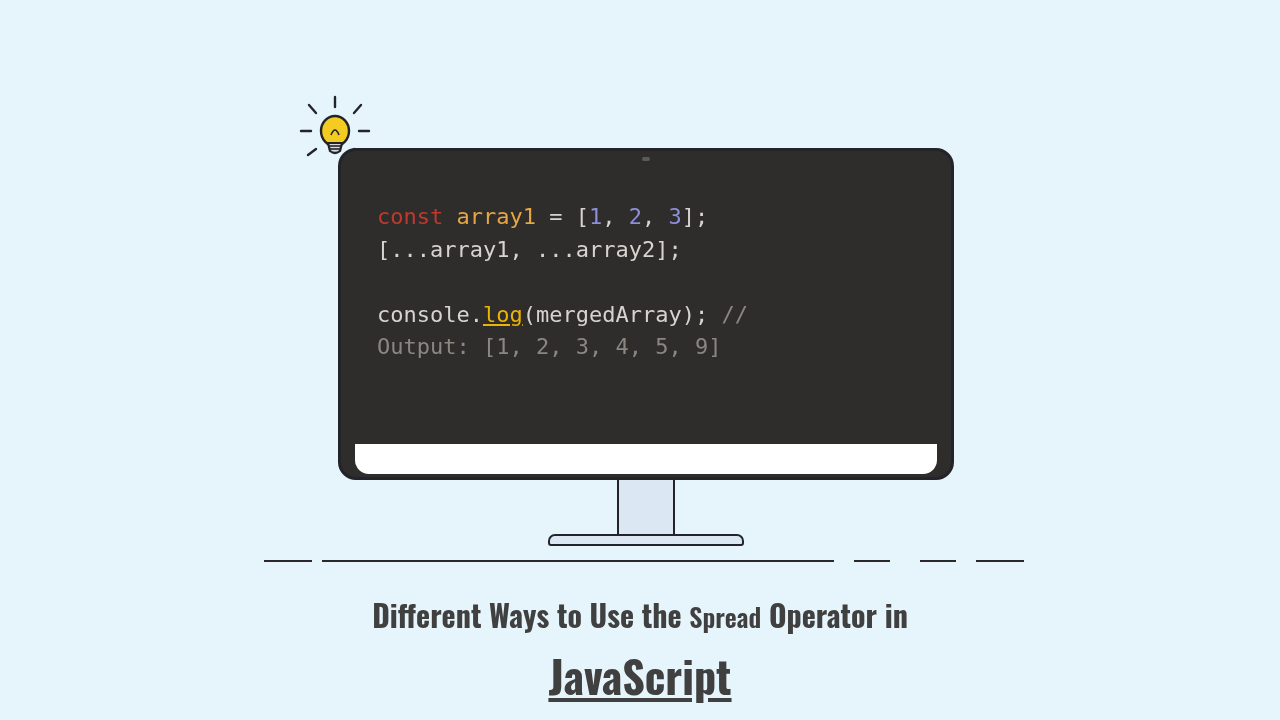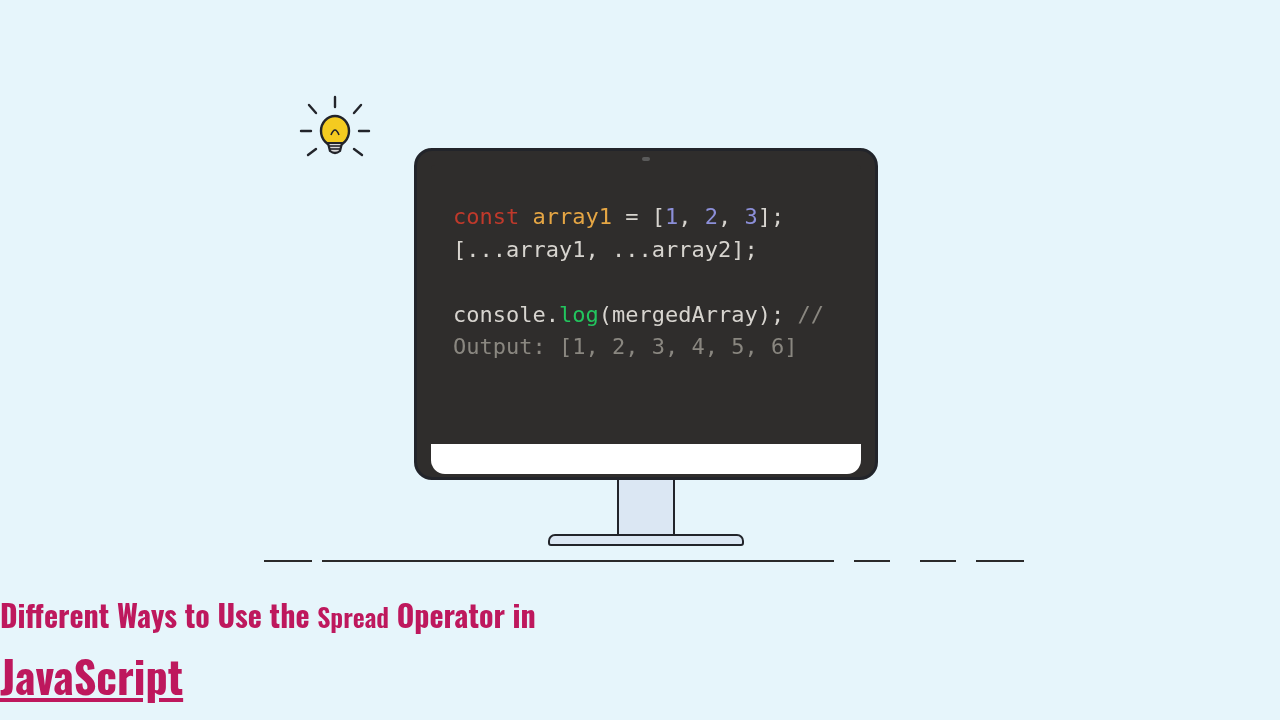--- a/index.html
+++ b/index.html
@@ -25,21 +25,21 @@
   .monitor {
     position: absolute;
     top: 148px;
     left: 380px;
     width: 532px;
     display: flex;
     flex-direction: column;
     align-items: center;
   }
   .monitor-frame {
-    width: 464px;
+    width: 616px;
     background: #2f2d2c;
     border: 3px solid #22242a;
     border-radius: 18px;
     padding: 14px 14px 3px 14px;
     position: relative;
   }
   .camera {
     position: absolute;
     top: 6px;
     left: 50%;
@@ -81,21 +81,21 @@
     border: 2px solid #22242a;
     border-radius: 7px 7px 3px 3px;
   }
 
   
   .kw { color: #c0392b; }
   .id { color: #e6a644; }
   .op { color: #d7d4cf; }
   .num { color: #8c8fd9; }
   .br { color: #d7d4cf; }
-  .fn { color: #22c55e; }
+  .fn { color: #eab308; text-decoration: underline; }
   .obj { color: #d7d4cf; }
   .comment { color: #8a8780; }
 
   
   .ground {
     position: absolute;
     top: 560px;
     left: 264px;
     width: 760px;
     display: flex;
@@ -114,21 +114,22 @@
   }
   .ground .gap { width: 10px; }
   .ground .short { flex: 0 0 48px; }
 
   
   .title-wrap {
     position: absolute;
     top: 592px;
     left: 0;
     width: 1280px;
-    color: #be185d;
+    text-align: center;
+    color: #404040;
   }
   .title-line1 {
     font-family: "Arial Narrow","Helvetica Neue Condensed","Oswald",sans-serif;
     font-stretch: condensed;
     font-weight: 700;
     font-size: 30px;
     letter-spacing: 0px;
   }
   .title-line1 .smaller { font-size: 26px; font-weight: 600; }
   .title-line2 {
@@ -170,21 +171,21 @@
       <div>
         <span class="kw">const</span> <span class="id">array1</span><span class="op"> = </span><span class="br">[</span><span class="num">1</span><span class="op">, </span><span class="num">2</span><span class="op">, </span><span class="num">3</span><span class="br">];</span>
       </div>
       <div>
         <span class="br">[</span><span class="op">...</span><span class="obj">array1</span><span class="op">, </span><span class="op">...</span><span class="obj">array2</span><span class="br">];</span>
       </div>
       <div>&nbsp;</div>
       <div>
         <span class="obj">console</span><span class="op">.</span><span class="fn">log</span><span class="op">(</span><span class="obj">mergedArray</span><span class="op">);</span><span class="comment"> //</span>
       </div>
-      <div class="comment">Output: [1, 2, 3, 4, 5, 6]</div>
+      <div class="comment">Output: [1, 2, 3, 4, 5, 9]</div>
     </div>
     <div class="chin"></div>
   </div>
   <div class="neck"></div>
   <div class="base"></div>
 </div>
 
 <div class="ground">
   <div class="seg short"></div>
     <div class="gap"></div>

